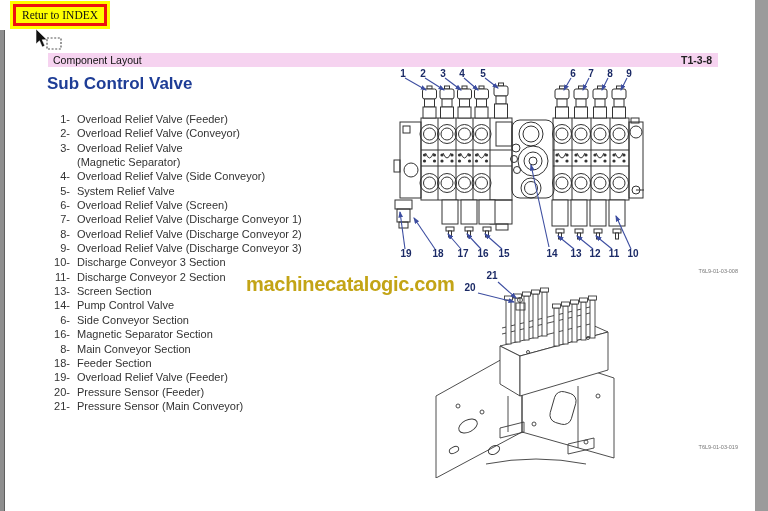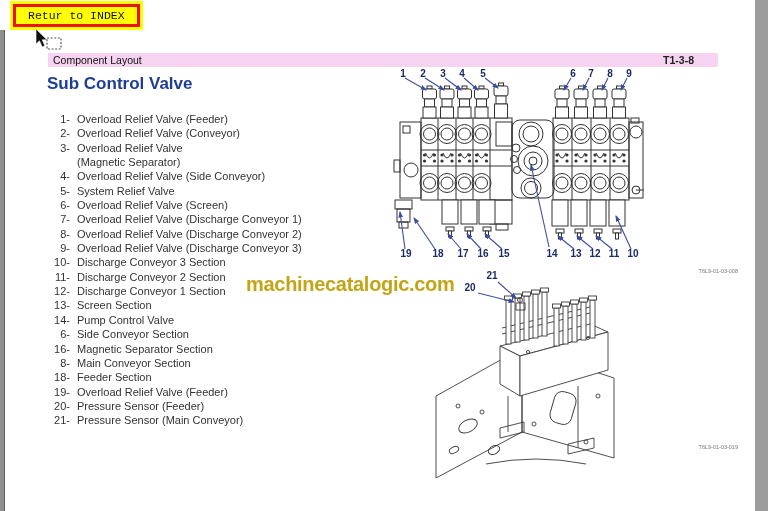--- a/index.html
+++ b/index.html
@@ -3,26 +3,26 @@
 <meta charset="utf-8">
 <style>
   html,body{margin:0;padding:0;background:#ffffff;}
   .stage{position:relative;width:768px;height:511px;background:#fff;overflow:hidden;
          font-family:"Liberation Sans",sans-serif;}
   
   .edge-left{position:absolute;left:0;top:30px;width:4px;height:481px;background:#8e8e8e;border-right:1px solid #5f5f5f;}
   .scrollbar{position:absolute;right:0;top:0;width:13px;height:511px;background:#9b9b9b;}
   .return-btn{position:absolute;left:13px;top:4px;background:var(--button-yellow);
       border:3px solid var(--button-border-red);box-shadow:0 0 0 3px var(--button-yellow);
-      font-family:Liberation Mono, monospace;font-size:11.5px;color:#111;padding:2px 12px;cursor:pointer;}
+      font-family:Liberation Serif, serif;font-size:11.5px;color:#111;padding:2px 6px;cursor:pointer;}
   
   .header-bar{position:absolute;left:48px;top:53px;width:670px;height:14px;background:var(--accent-pink);
       display:flex;justify-content:space-between;align-items:center;}
   .header-title{font-size:10.5px;font-weight:normal;color:#101010;padding-left:5px;}
-  .header-code{font-size:10.5px;font-weight:bold;color:#222;padding-right:24px;}
+  .header-code{font-size:10.5px;font-weight:bold;color:#222;padding-right:6px;}
   .page-heading{position:absolute;left:47px;top:74px;font-size:17px;font-weight:bold;color:var(--heading-blue);}
   
   .parts-list{position:absolute;left:46px;top:112px;}
   .part-row{display:flex;height:14.35px;line-height:14.35px;font-size:11px;color:#333;}
   .pnum{width:24px;text-align:right;margin-right:7px;}
   .plabel{white-space:nowrap;}
   
   .fig1{position:absolute;left:392px;top:64px;}
   .fig2{position:absolute;left:428px;top:266px;}
   svg text{font-family:"Liberation Sans",sans-serif;}
@@ -98,24 +98,20 @@
           <span class="pnum">9-</span>
           <span class="plabel">Overload Relief Valve (Discharge Conveyor 3)</span>
         </div>
         <div class="part-row">
           <span class="pnum">10-</span>
           <span class="plabel">Discharge Conveyor 3 Section</span>
         </div>
         <div class="part-row">
           <span class="pnum">11-</span>
           <span class="plabel">Discharge Conveyor 2 Section</span>
-        </div>
-        <div class="part-row">
-          <span class="pnum">12-</span>
-          <span class="plabel">Discharge Conveyor 1 Section</span>
         </div>
         <div class="part-row">
           <span class="pnum">13-</span>
           <span class="plabel">Screen Section</span>
         </div>
         <div class="part-row">
           <span class="pnum">14-</span>
           <span class="plabel">Pump Control Valve</span>
         </div>
         <div class="part-row">

